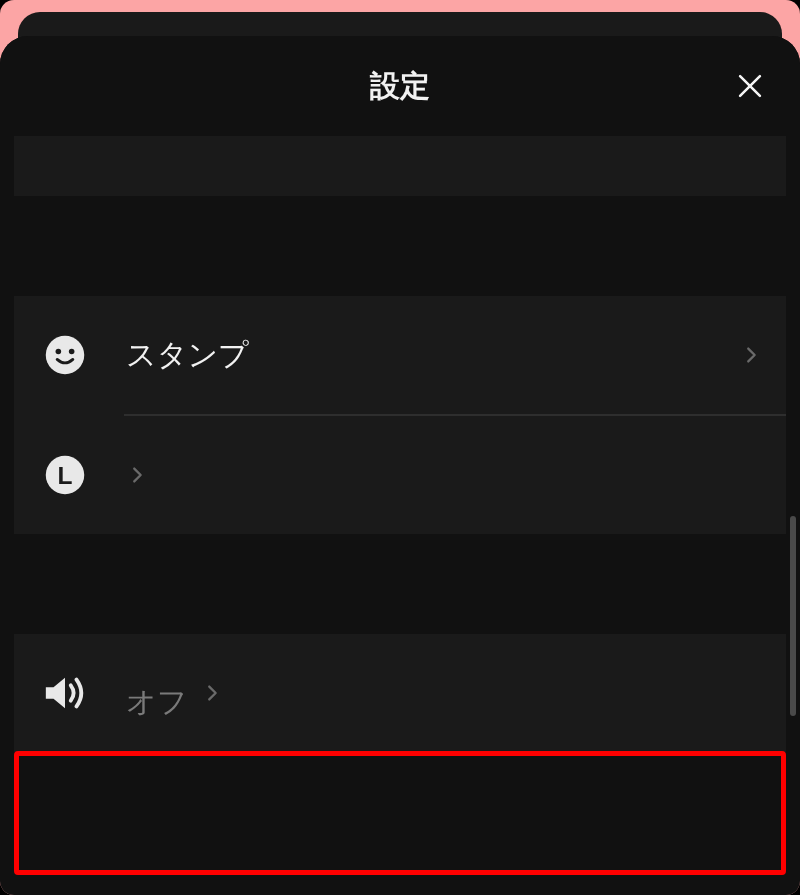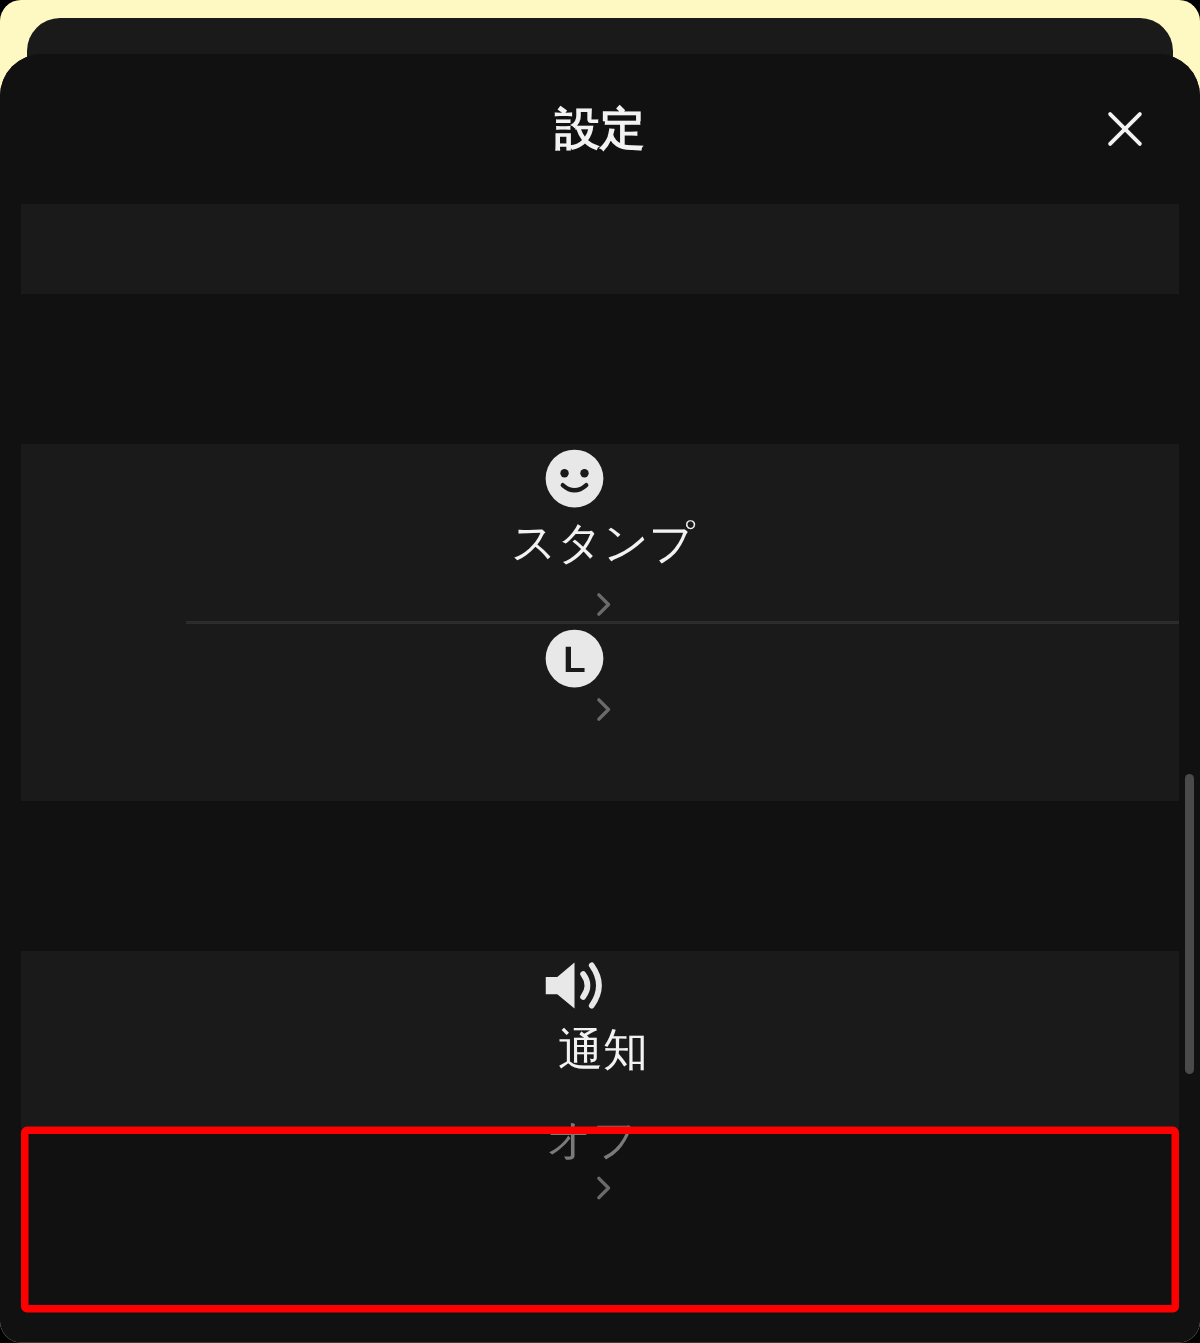--- a/index.html
+++ b/index.html
@@ -17,21 +17,21 @@
       position: relative;
     }
     .outer {
       position: absolute;
       top: 0;
       left: 0;
       right: 0;
       bottom: 0;
       border-radius: 14px;
       overflow: hidden;
-      background: #fef9c3;
+      background: #fca5a5;
     }
     .sheet-back {
       position: absolute;
       top: 12px;
       left: 18px;
       right: 18px;
       height: 40px;
       background: #1a1a1a;
       border-radius: 22px 22px 0 0;
     }
@@ -91,21 +91,20 @@
       background: #1a1a1a;
       margin: 0 14px;
     }
     .row {
       display: flex;
       align-items: center;
       height: 118px;
       padding: 0 24px 0 28px;
       position: relative;
       cursor: pointer;
-      flex-direction: column;
     }
     .row .icon-wrap {
       width: 46px;
       height: 46px;
       display: flex;
       align-items: center;
       justify-content: center;
       margin-right: 38px;
       flex-shrink: 0;
     }
@@ -211,21 +210,20 @@
       <div class="section">
 
         <div class="row">
           <div class="icon-wrap">
             <svg width="46" height="46" viewBox="0 0 24 24" fill="#e8e8e8">
               <path d="M 2 9 L 6 9 L 12 4 L 12 20 L 6 15 L 2 15 Z"></path>
               <path d="M 15 8 Q 18 12 15 16" stroke="#e8e8e8" stroke-width="2" fill="none" stroke-linecap="round"></path>
               <path d="M 18 5 Q 23 12 18 19" stroke="#e8e8e8" stroke-width="2" fill="none" stroke-linecap="round"></path>
             </svg>
           </div>
-          <div class="row-label">通知</div>
           <div class="row-value">オフ</div>
           <svg class="chevron" viewBox="0 0 24 24" fill="none" stroke="#6a6a6a" stroke-width="2.5" stroke-linecap="round" stroke-linejoin="round">
             <polyline points="9 5 16 12 9 19"></polyline>
           </svg>
         </div>
 
       </div>
 
       <div class="scrollbar"></div>
 

